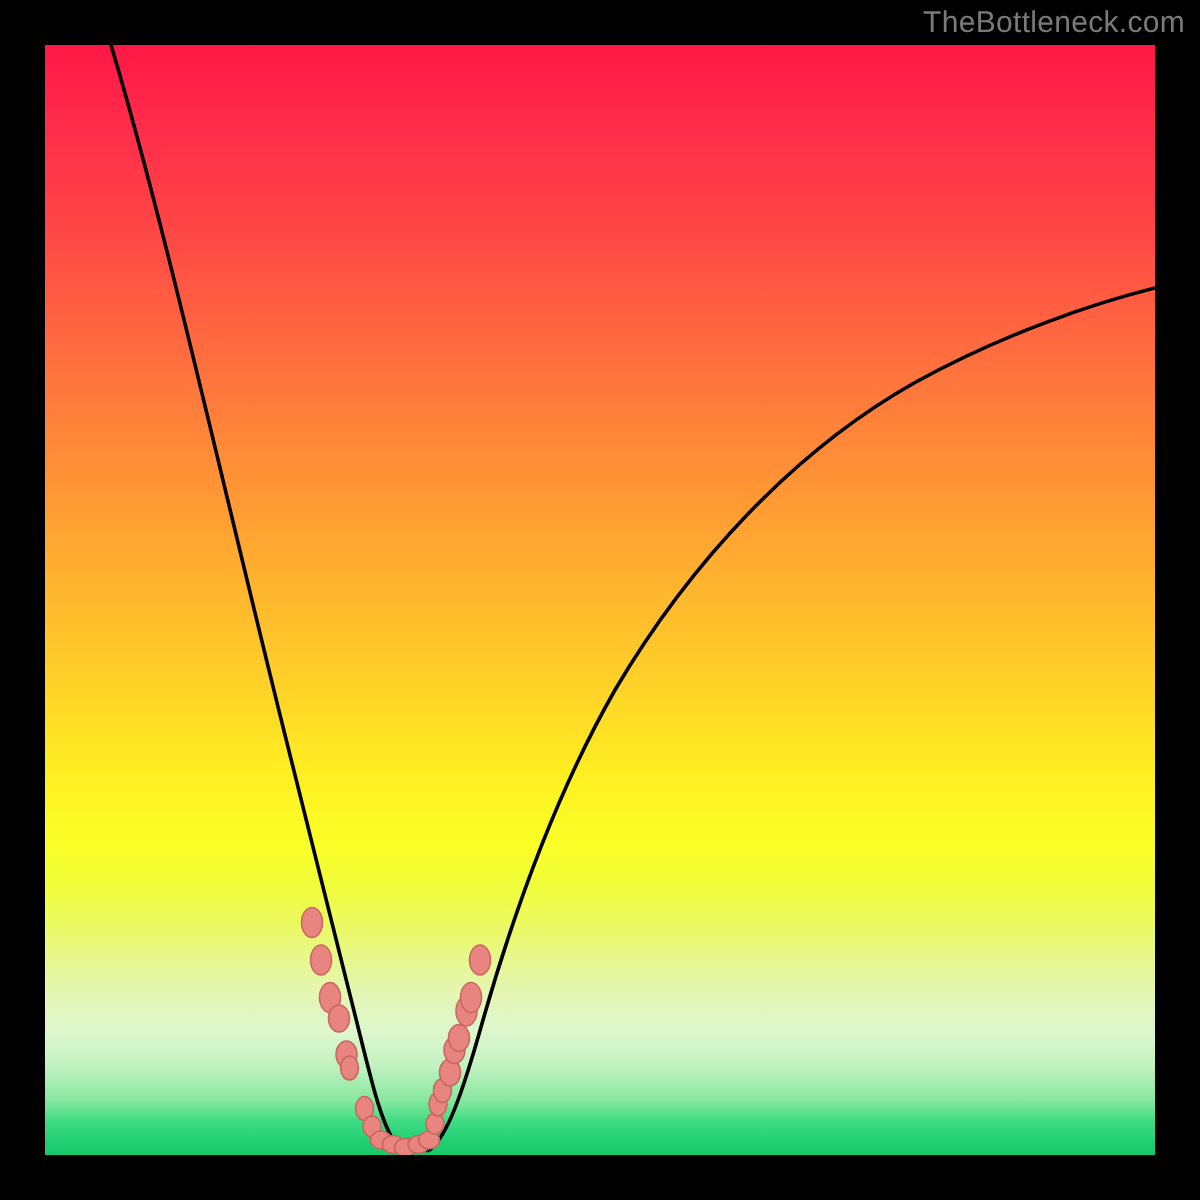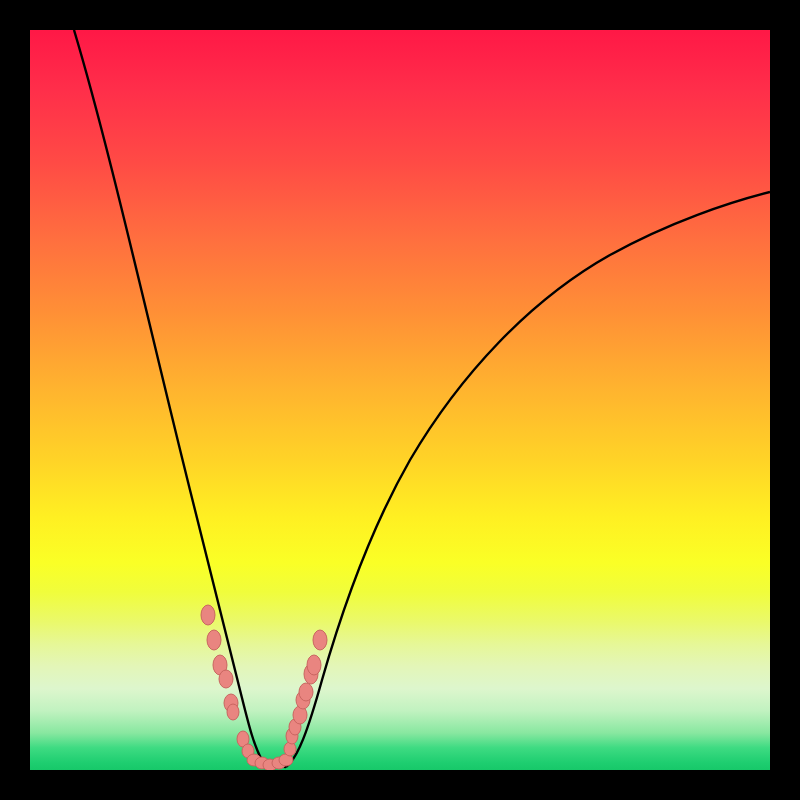--- a/index.html
+++ b/index.html
@@ -114,13 +114,14 @@
         <ellipse cx="273" cy="670" rx="7" ry="9"></ellipse>
         <ellipse cx="276" cy="662" rx="7" ry="9"></ellipse>
         <ellipse cx="281" cy="644" rx="7" ry="10"></ellipse>
         <ellipse cx="284" cy="635" rx="7" ry="10"></ellipse>
         <ellipse cx="290" cy="610" rx="7" ry="10"></ellipse>
       </g>
     </svg>
 
   </div>
 
+  <div class="watermark">TheBottleneck.com</div>
 </div>
 
 </body></html>

